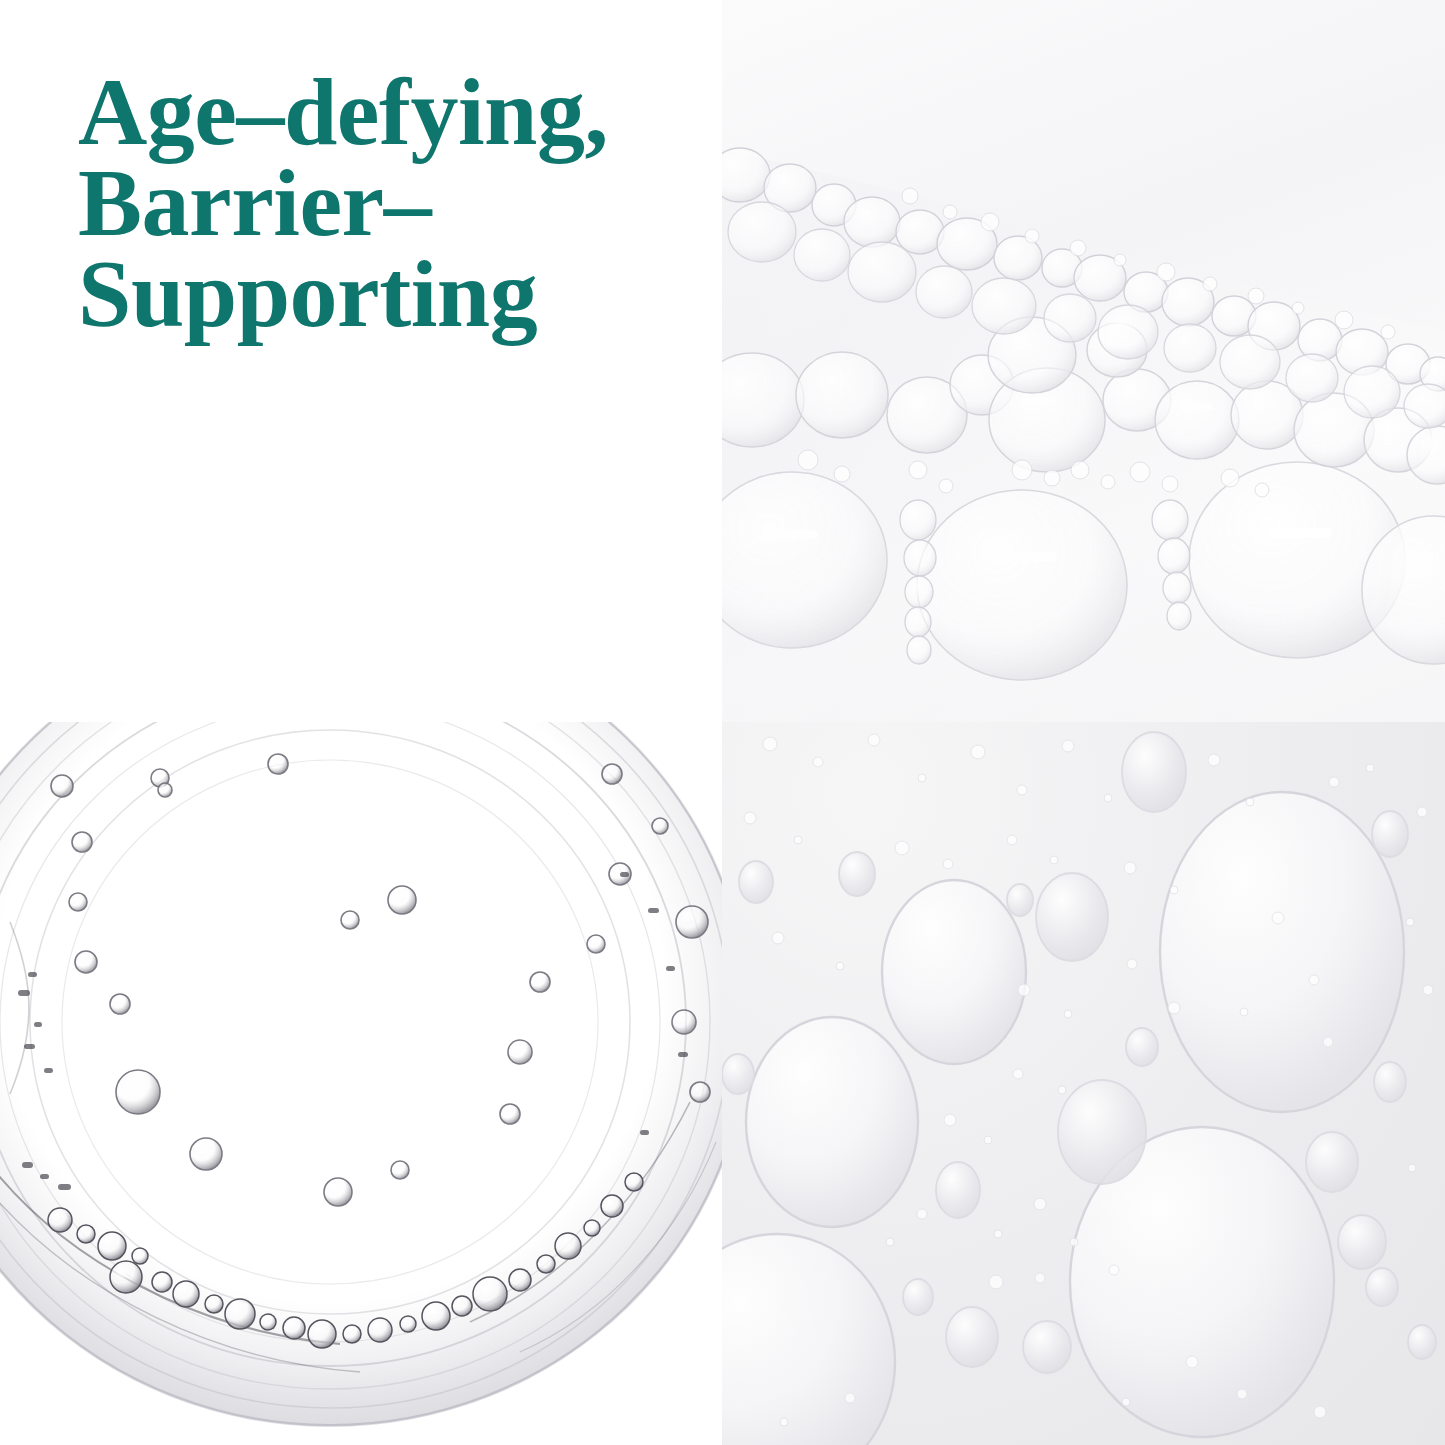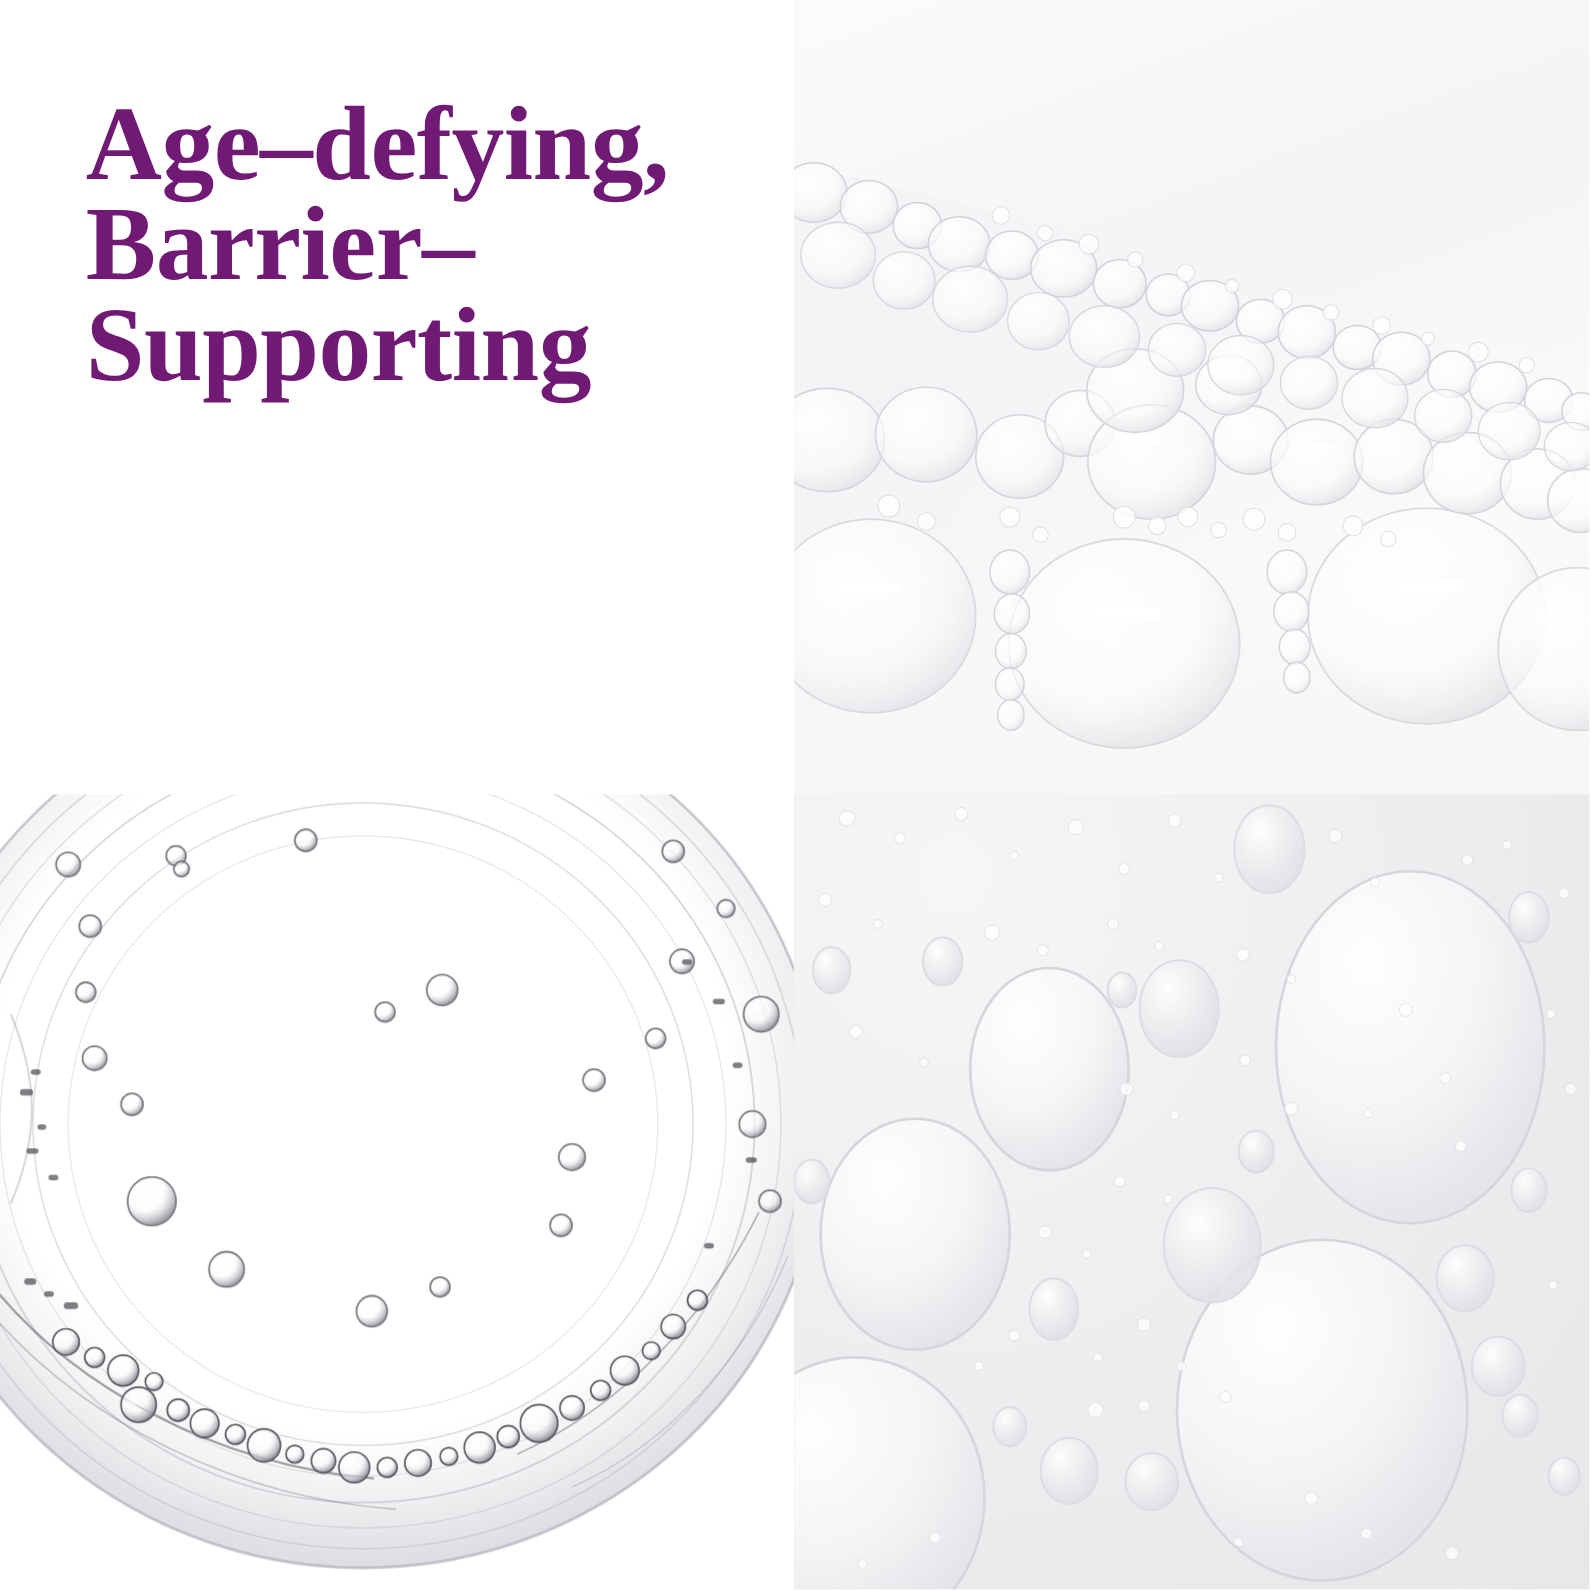--- a/index.html
+++ b/index.html
@@ -26,23 +26,22 @@
   
   .headline {
     position:absolute;
     left:78px; top:66px;
     width:600px;
     font-family:"Liberation Serif", serif;
     font-weight:700;
     font-size:96px;
     line-height:0.95;
     letter-spacing:-0.5px;
-    color:#701a75;
+    color:#0f766e;
     white-space:pre-line;
-    margin-top:19px;
   }
 
   
   .box-elastin { position:absolute; left:105px; top:1228px; width:560px; }
 
   
 
   
   .foam-bg {
     position:absolute; inset:0;

